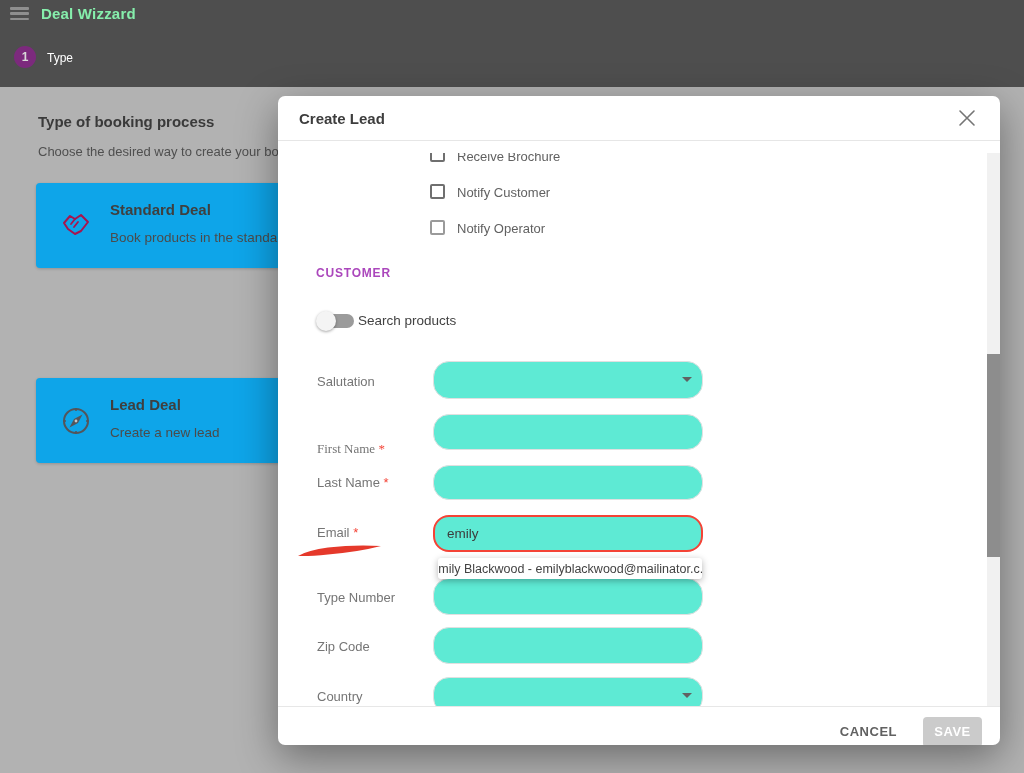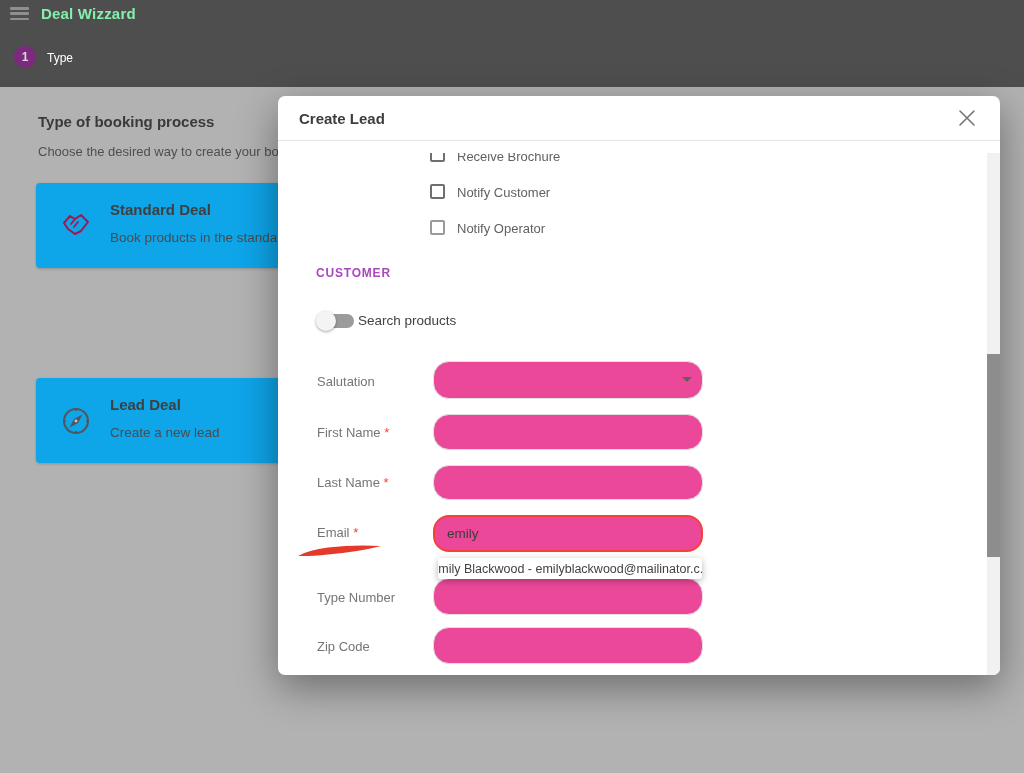--- a/index.html
+++ b/index.html
@@ -20,21 +20,21 @@
   .bg-heading { position:absolute; left:38px; top:113px; font-size:15px; font-weight:bold; color:#3a3a3a; }
   .bg-subheading { position:absolute; left:38px; top:144px; font-size:13px; color:#4f4f4f; white-space:nowrap; }
 
   .deal-card { position:absolute; left:36px; width:430px; height:85px; background:#0ea5e9;
                border-radius:4px; box-shadow:0 1px 3px rgba(0,0,0,.18); cursor:pointer; }
   .card-icon { position:absolute; left:24px; top:27px; width:32px; height:32px; }
   .card-title { position:absolute; left:74px; top:18px; font-size:15px; font-weight:bold; color:#3f3f3f; }
   .card-desc  { position:absolute; left:74px; top:47px; font-size:13.5px; color:#4b4b4b; white-space:nowrap; }
 
   
-  .modal { position:absolute; left:278px; top:96px; width:722px; height:579px; background:#ffffff;
+  .modal { position:absolute; left:278px; top:96px; width:722px; height:649px; background:#ffffff;
            border-radius:7px; box-shadow:0 12px 40px rgba(0,0,0,.40); z-index:10; overflow:hidden; }
   .modal-header { position:relative; height:45px; border-bottom:1px solid #e6e6e6; }
   .modal-title { position:absolute; left:21px; top:14px; font-size:15px; font-weight:bold; color:#3d3d3d; }
   .modal-close { position:absolute; right:23px; top:12px; width:20px; height:20px; cursor:pointer; }
 
   .modal-body { position:relative; height:553px; overflow:hidden;margin-top:12px; }
 
   .cb-box { position:absolute; left:152px; width:15px; height:15px; border:2px solid #6f6f6f;
             border-radius:2px; background:#fff; cursor:pointer; }
   .cb-label { position:absolute; left:179px; font-size:13px; color:#616161; }
@@ -44,21 +44,21 @@
 
   .toggle { position:absolute; left:38px; top:158px; width:38px; height:20px; cursor:pointer; }
   .toggle-track { position:absolute; left:2px; top:3px; width:36px; height:14px; border-radius:7px; background:#9b9b9b; }
   .toggle-knob { position:absolute; left:0; top:0; width:20px; height:20px; border-radius:50%;
                  background:#f4f4f4; box-shadow:0 1px 3px rgba(0,0,0,.35); }
   .toggle-label { position:absolute; left:80px; top:160px; font-size:13.5px; color:#424242; }
 
   .fld-label { position:absolute; left:39px; font-size:13px; color:#757575; }
   .req { color:#f44336; }
   .fld-input { position:absolute; left:155px; width:270px; height:37px; border:1px solid #e0e0e0;
-               border-radius:16px; background:#ec4899; font-family:"Liberation Sans",sans-serif;
+               border-radius:16px; background:#5eead4; font-family:"Liberation Sans",sans-serif;
                font-size:13.5px; color:#3c3c3c; padding:0 12px; outline:none; }
   .fld-select { cursor:pointer; }
   .caret { position:absolute; width:0; height:0; border-left:5px solid transparent;
            border-right:5px solid transparent; border-top:5.5px solid #616161; pointer-events:none; }
   .input-error { border:2px solid #f44336; }
 
   .suggestion { position:absolute; left:160px; top:405px; width:264px; height:21px; background:#fff;
                 border-radius:3px; box-shadow:0 2px 7px rgba(0,0,0,.30); z-index:5; cursor:pointer;
                 font-size:12.5px; color:#424242; display:flex; align-items:center; justify-content:center;
                 white-space:nowrap; overflow:hidden; }
@@ -143,21 +143,21 @@
       <div class="toggle-knob"></div>
     </div>
     <div class="toggle-label">Search products</div>
 
     <div class="fld-label" style="top:221px;">
       <span>Salutation</span>
     </div>
     <div class="fld-input fld-select" style="top:208px; height:38px;"></div>
     <div class="caret" style="left:404px; top:224px;"></div>
 
-    <div class="fld-label" style="top:272px;">
+    <div class="fld-label" style="top:288px;font-family:Liberation Serif, serif;">
       <span>First Name</span>
       <span class="req">*</span>
     </div>
     <input class="fld-input" style="top: 261px; height: 36px;" value="">
 
     <div class="fld-label" style="top:322px;">
       <span>Last Name</span>
       <span class="req">*</span>
     </div>
     <input class="fld-input" style="top: 312px; height: 35px;" value="">
@@ -187,13 +187,17 @@
       <span>Country</span>
     </div>
     <div class="fld-input fld-select" style="top:524px;"></div>
     <div class="caret" style="left:404px; top:540px;"></div>
 
     <div class="mb-scrollbar">
       <div class="mb-thumb"></div>
     </div>
   </div>
 
+  <div class="modal-footer">
+    <button class="btn-cancel">CANCEL</button>
+    <button class="btn-save">SAVE</button>
+  </div>
 </div>
 
 </body></html>

